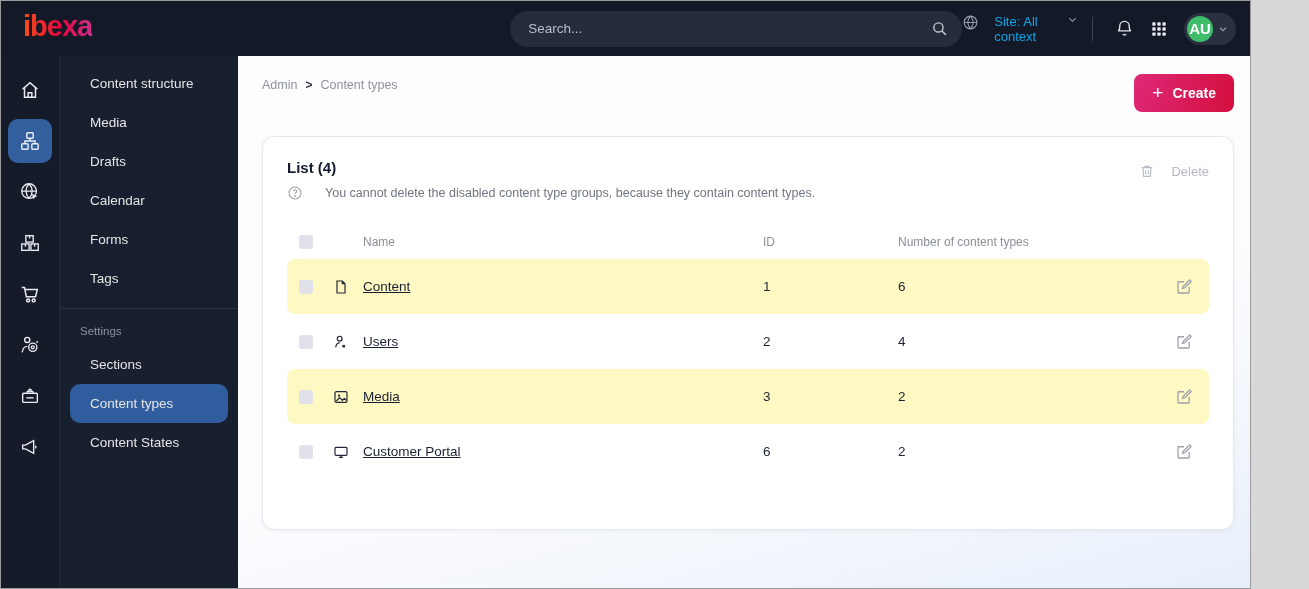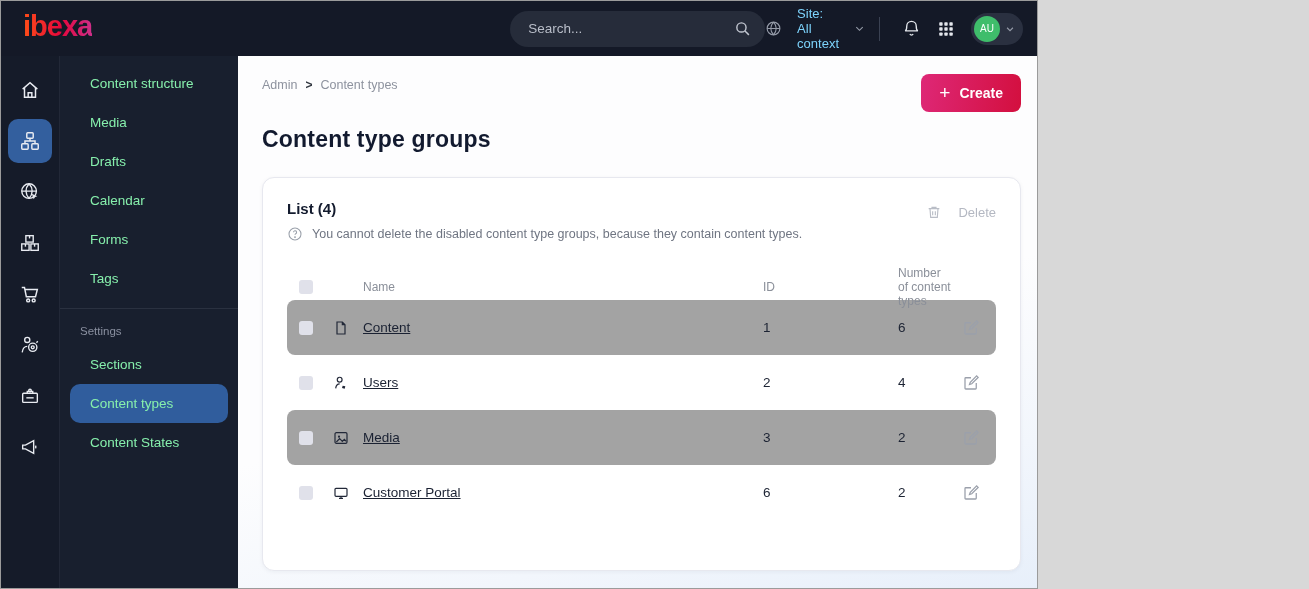--- a/index.html
+++ b/index.html
@@ -1,18 +1,18 @@
 <!DOCTYPE html>
 <html><head>
 <meta charset="utf-8">
 <style>
   * { margin:0; padding:0; box-sizing:border-box; }
   body { font-family:"Liberation Sans", sans-serif; background:#d8d8d8; }
   .screen{
-    width:1038px; height:589px; border:1px solid #9b9b9b; background:#fff;
+    width:1251px; height:589px; border:1px solid #9b9b9b; background:#fff;
     display:flex; flex-direction:column; overflow:hidden;
   }
   
   .topbar{
     height:55px; background:#141927; display:flex; align-items:center; flex-shrink:0;
   }
   .logo{
     margin-left:22px; font-size:29px; font-weight:bold; letter-spacing:-1px;
     background:linear-gradient(90deg,#ff4e17 0%,#e5063c 55%,#cf2f8a 100%);
     -webkit-background-clip:text; background-clip:text; color:transparent;
@@ -21,47 +21,47 @@
   .searchbar{
     margin-left:418px; width:500px; height:36px; background:#262c3a; border-radius:18px;
     display:flex; align-items:center; padding:0 14px 0 18px;
   }
   .searchbar input{
     flex:1; background:transparent; border:none; outline:none; color:#c6cad3;
     font-size:13.5px; font-family:Liberation Sans, sans-serif;
   }
   .searchbar input::placeholder{ color:#b9bec9; }
   .top-right{ margin-left:auto; display:flex; align-items:center; margin-right:14px; }
-  .site-sel{ display:flex; align-items:center; gap:15px; color:#7dd3fc; font-size:13px; cursor:pointer;}
+  .site-sel{ display:flex; gap:15px; color:#0ea5e9; font-size:13px; cursor:pointer;}
   .top-divider{ width:1px; height:24px; background:#3a4152; margin:0 14px; }
   .top-icon{ color:#e3e6ec; display:flex; align-items:center; margin:0 8px; cursor:pointer; }
   .avatar-pill{
     display:flex; align-items:center; gap:5px; background:#2a3040; border-radius:16px;
     padding:3px 8px 3px 3px; margin-left:8px; cursor:pointer;
   }
   .avatar{
     width:26px; height:26px; border-radius:50%; background:#3fbd6b; color:#fff;
-    font-size:10px; font-weight:normal; display:flex; align-items:center; justify-content:center;
+    font-size:15px; font-weight:bold; display:flex; align-items:center; justify-content:center;
   }
   
   .app-body{ flex:1; display:flex; min-height:0; }
   .rail{
     width:59px; background:#151b29; flex-shrink:0; display:flex; flex-direction:column;
     align-items:center; padding-top:12px; border-right:1px solid #222837;
   }
   .rail-item{
     width:44px; height:44px; border-radius:10px; display:flex; align-items:center;
     justify-content:center; color:#e8ebf1; margin-bottom:7px; cursor:pointer;
   }
   .rail-item.active{ background:#335f9e; }
   .menu{
     width:178px; background:#181f2e; flex-shrink:0; padding-top:8px; display:flex; flex-direction:column;
   }
   .menu-item{
-    height:39px; display:flex; align-items:center; padding-left:20px; color:#86efac;
+    height:39px; display:flex; align-items:center; padding-left:20px; color:#e5e5e5;
     font-size:13.5px; cursor:pointer; border-radius:10px; margin:0 10px;
   }
   .menu-item.active{ background:#305d9d; }
   .menu-divider{ height:1px; background:#2a3140; margin:10px 0 8px 0; }
   .menu-label{
     padding-left:20px; color:#8a90a0; font-size:11.5px; height:28px; display:flex; align-items:center;
   }
   
   .main{
     flex:1; min-width:0; padding:18px 16px 0 24px;
@@ -79,34 +79,34 @@
   }
   .btn-create .plus{ font-size:19px; font-weight:400; line-height:1; margin-top:-2px;}
   .page-title{ font-size:23px; font-weight:bold; color:#121a2f; margin-top:14px; letter-spacing:.2px;}
   
   .card{
     margin-top:24px; background:#fff; border:1px solid #e7e8ef; border-radius:12px;
     box-shadow:0 1px 4px rgba(25,35,65,.05); padding:22px 24px 18px 24px; height:394px;
   }
   .card-head{ display:flex; justify-content:space-between; align-items:flex-start; }
   .list-heading{ font-size:15px; font-weight:bold; color:#131b2e; }
-  .help-row{ display:flex; align-items:center; gap:9px; margin-top:9px; color:#6f7582; font-size:12.5px; }
+  .help-row{ display:flex; align-items:center; gap:22px; margin-top:9px; color:#6f7582; font-size:12.5px; }
   .btn-delete{
     display:flex; align-items:center; gap:16px; background:none; border:none; color:#b4b8c2;
     font-size:13px; cursor:default; margin-top:4px; font-family:"Liberation Sans", sans-serif;
   }
   
   .table{ margin-top:24px; }
   .trow{
     display:grid; grid-template-columns:46px 30px 400px 135px 1fr 44px;
     align-items:center; border-radius:8px;
   }
   .trow.head{ height:34px; color:#8a8f99; font-size:12px; }
   .trow.data{ height:55px; font-size:13.5px; color:#1c2333; }
-  .trow.shade{ background:#a3a3a3; }
+  .trow.shade{ background:#fef9c3; }
   .cb{ width:14px; height:14px; border-radius:3px; background:#e0e1ea; margin-left:12px; cursor:pointer; }
   .cell-icon{ display:flex; align-items:center; color:#222838; }
   .name-link{ color:#1a2132; text-decoration:underline; font-weight:500; cursor:pointer; }
   .edit-btn{
     background:none; border:none; color:#9ba0ab; cursor:pointer; display:flex;
     justify-content:flex-end; padding-right:16px; width:100%;
   }
   svg{ display:block; }
 </style>
 </head>
@@ -276,21 +276,20 @@
           <span>Admin</span>
           <span class="sep">&gt;</span>
           <span>Content types</span>
         </div>
         <button class="btn-create">
           <span class="plus">+</span>
           <span>Create</span>
         </button>
       </div>
 
-      <div class="page-title">Content type groups</div>
 
       <div class="card">
         <div class="card-head">
           <div>
             <div class="list-heading">List (4)</div>
             <div class="help-row">
               <span>
                 <svg width="16" height="16" viewBox="0 0 24 24" fill="none" stroke="#9aa0aa" stroke-width="1.6">
                     <circle cx="12" cy="12" r="9"></circle>
                     <path d="M9.8 9.5a2.3 2.3 0 1 1 3.3 2.1c-.8.4-1.1.9-1.1 1.7"></path>

